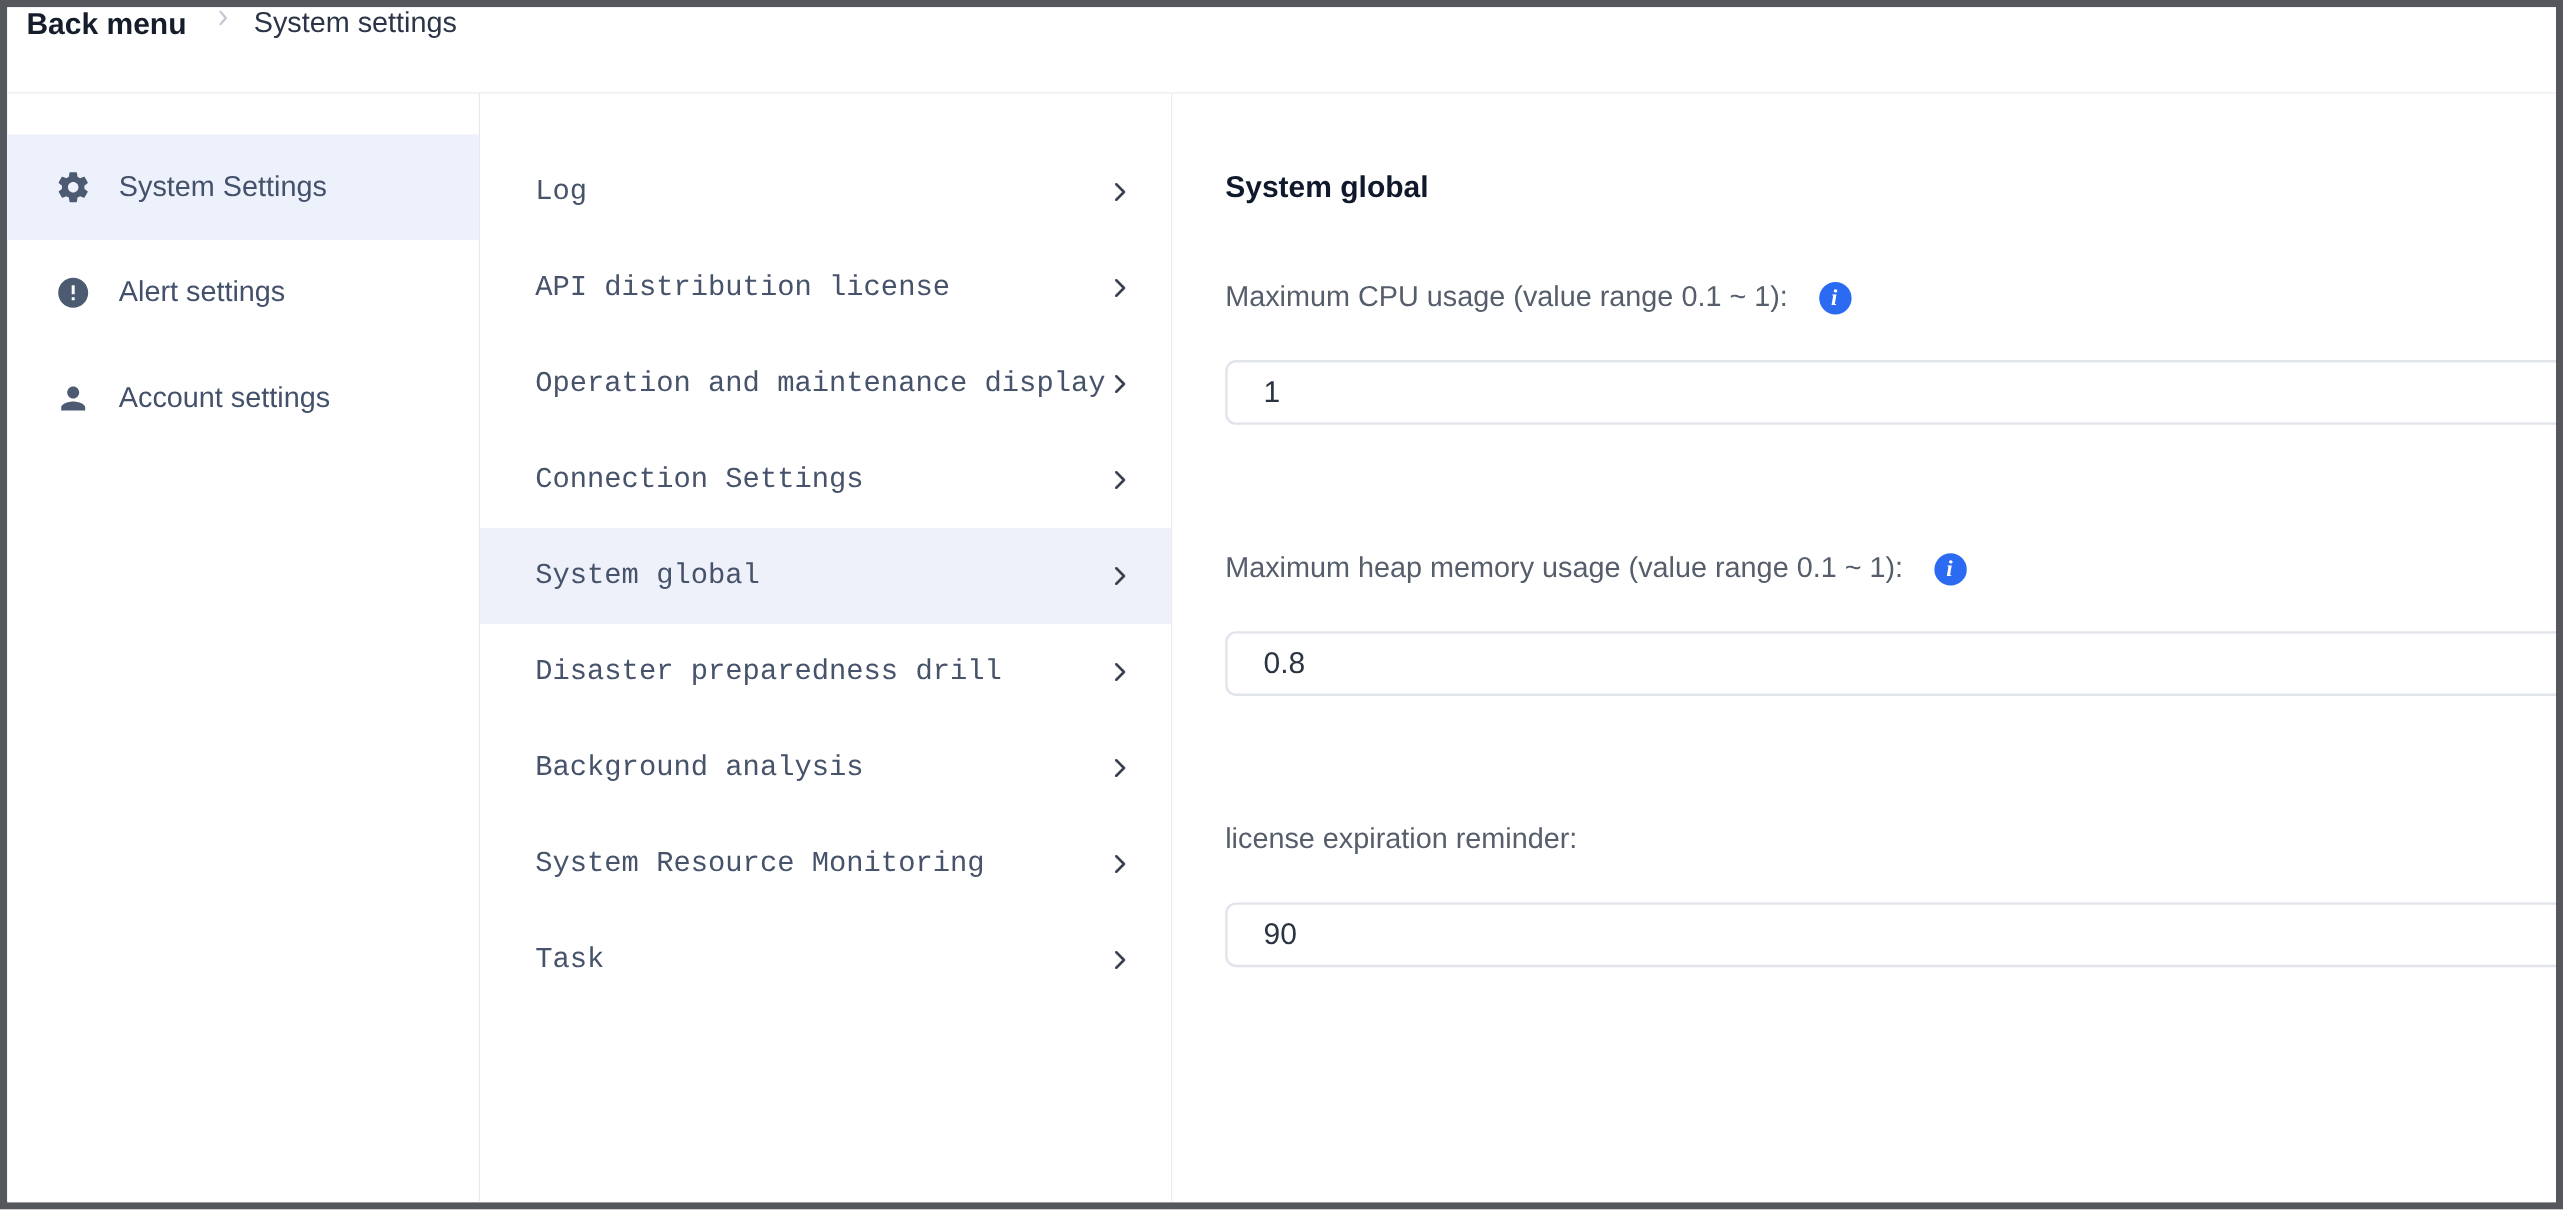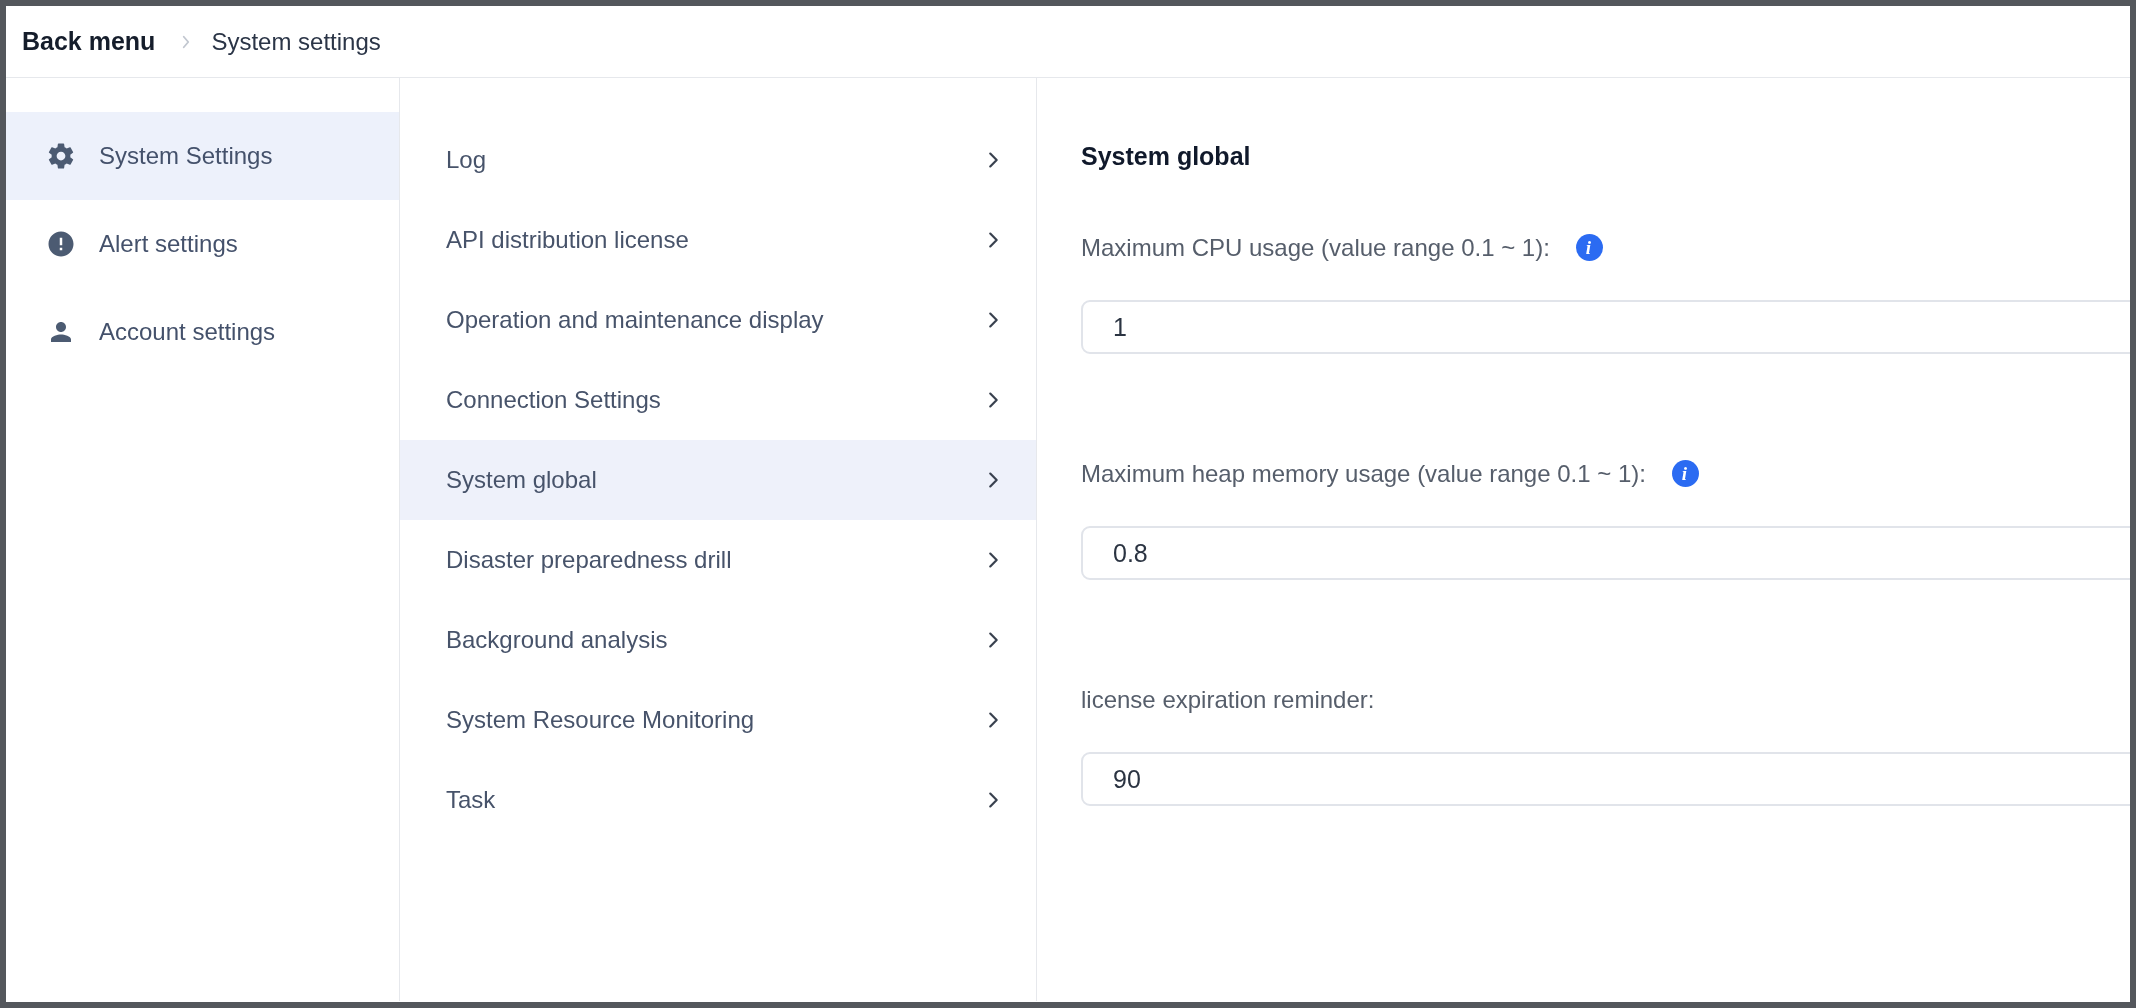--- a/index.html
+++ b/index.html
@@ -14,21 +14,21 @@
     width: 2136px; height: 1008px;
     border: 6px solid #54575c;
     background: #ffffff;
     overflow: hidden;
   }
 
   
   .breadcrumb-bar {
     height: 72px;
     display: flex;
-    align-items: center;
+    align-items: flex-start;
     padding-left: 16px;
     border-bottom: 1px solid #e6e8ec;
     background: #ffffff;
   }
   .crumb-back {
     font-size: 25px;
     font-weight: bold;
     color: #151d2b;
     cursor: pointer;
   }
@@ -64,26 +64,27 @@
     cursor: pointer;
     font-size: 24px;
     color: #44516b;
   }
   .side-item.active { background: #edf1fb; }
   .side-item .icon { width: 30px; height: 30px; flex: none; display: inline-flex; }
   .side-item .icon svg { width: 30px; height: 30px; fill: #4c5b72; }
 
   
   .submenu {
-    width: 638px;
+    width: 578px;
     flex: none;
     border-left: 1px solid #e6e8ec;
     border-right: 1px solid #e6e8ec;
     padding-top: 42px;
     background: #ffffff;
+    font-family: Liberation Mono, monospace;
   }
   .menu-item {
     height: 80px;
     display: flex;
     align-items: center;
     justify-content: space-between;
     padding: 0 32px 0 46px;
     cursor: pointer;
     font-size: 24px;
     color: #47536a;
@@ -101,21 +102,21 @@
   .content-title {
     font-size: 25px;
     font-weight: bold;
     color: #10192b;
     line-height: 32px;
   }
   .field-group { margin-top: 106px; }
   .field-group.first { margin-top: 62px; }
   .field-label-row {
     display: flex;
-    align-items: flex-start;
+    align-items: center;
     gap: 26px;
     font-size: 24px;
     color: #565e6b;
     line-height: 28px;
   }
   .info-icon {
     width: 27px; height: 27px;
     border-radius: 50%;
     background: #2b6bf2;
     color: #ffffff;

